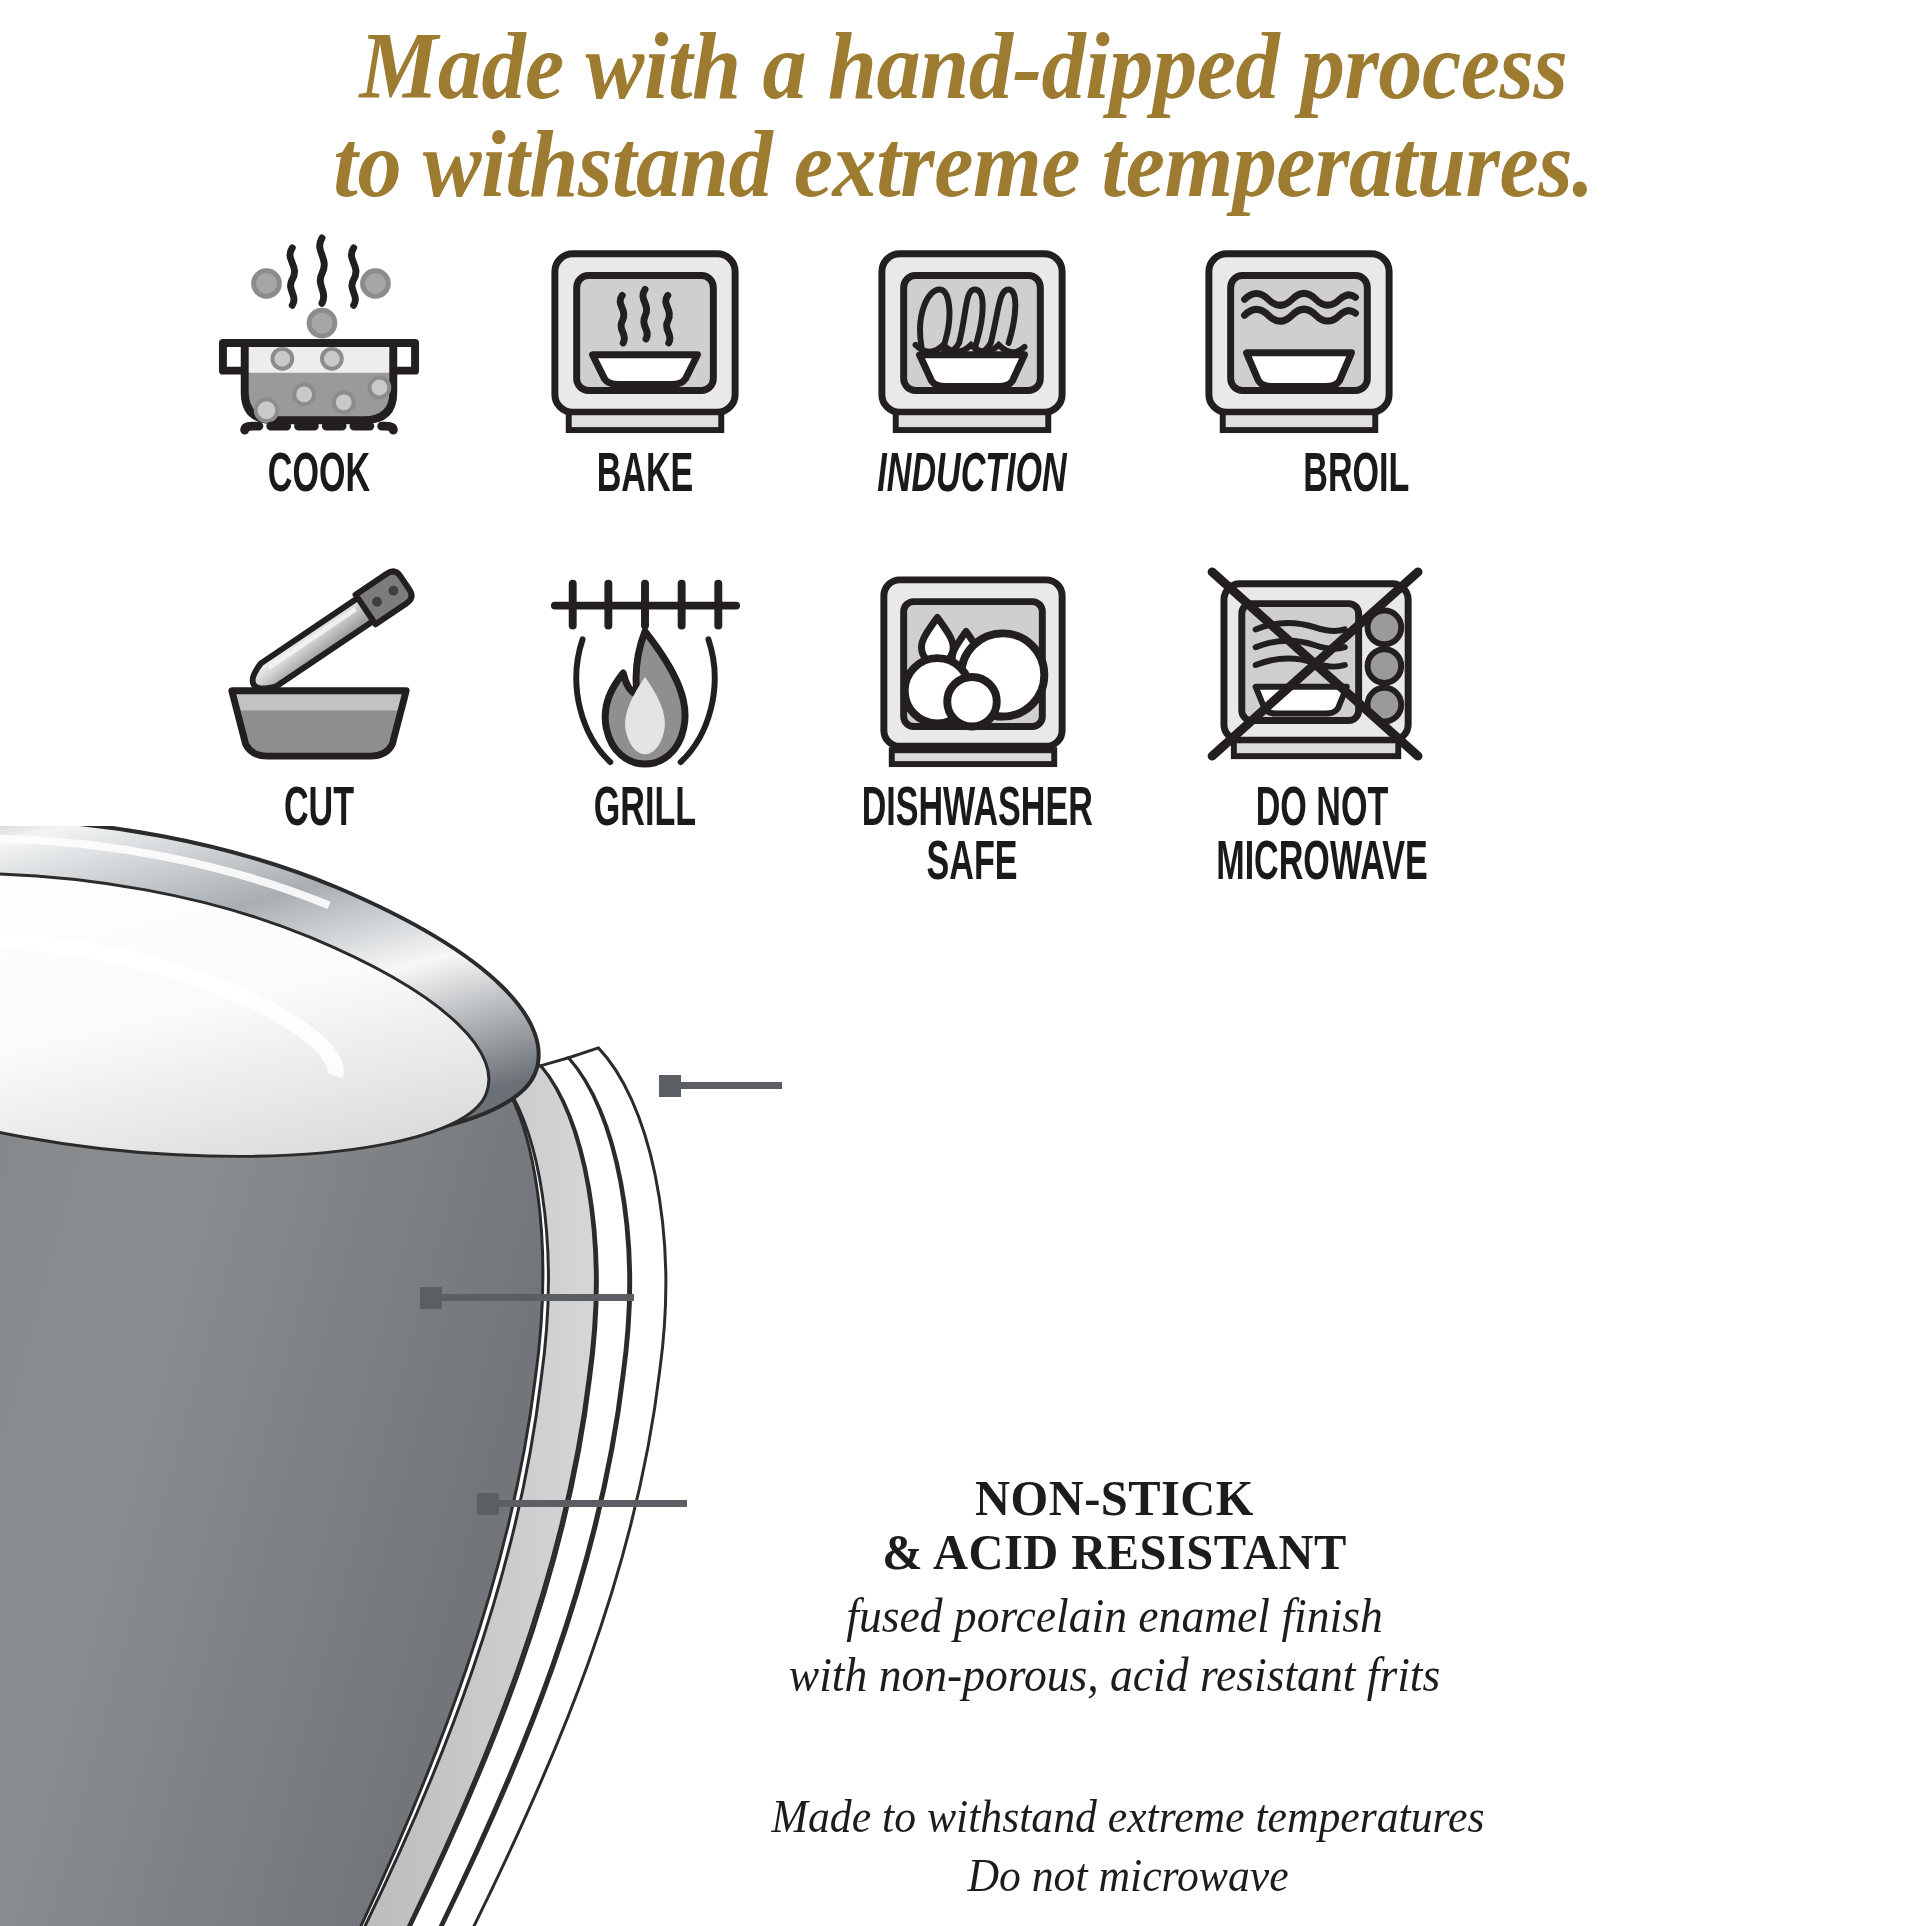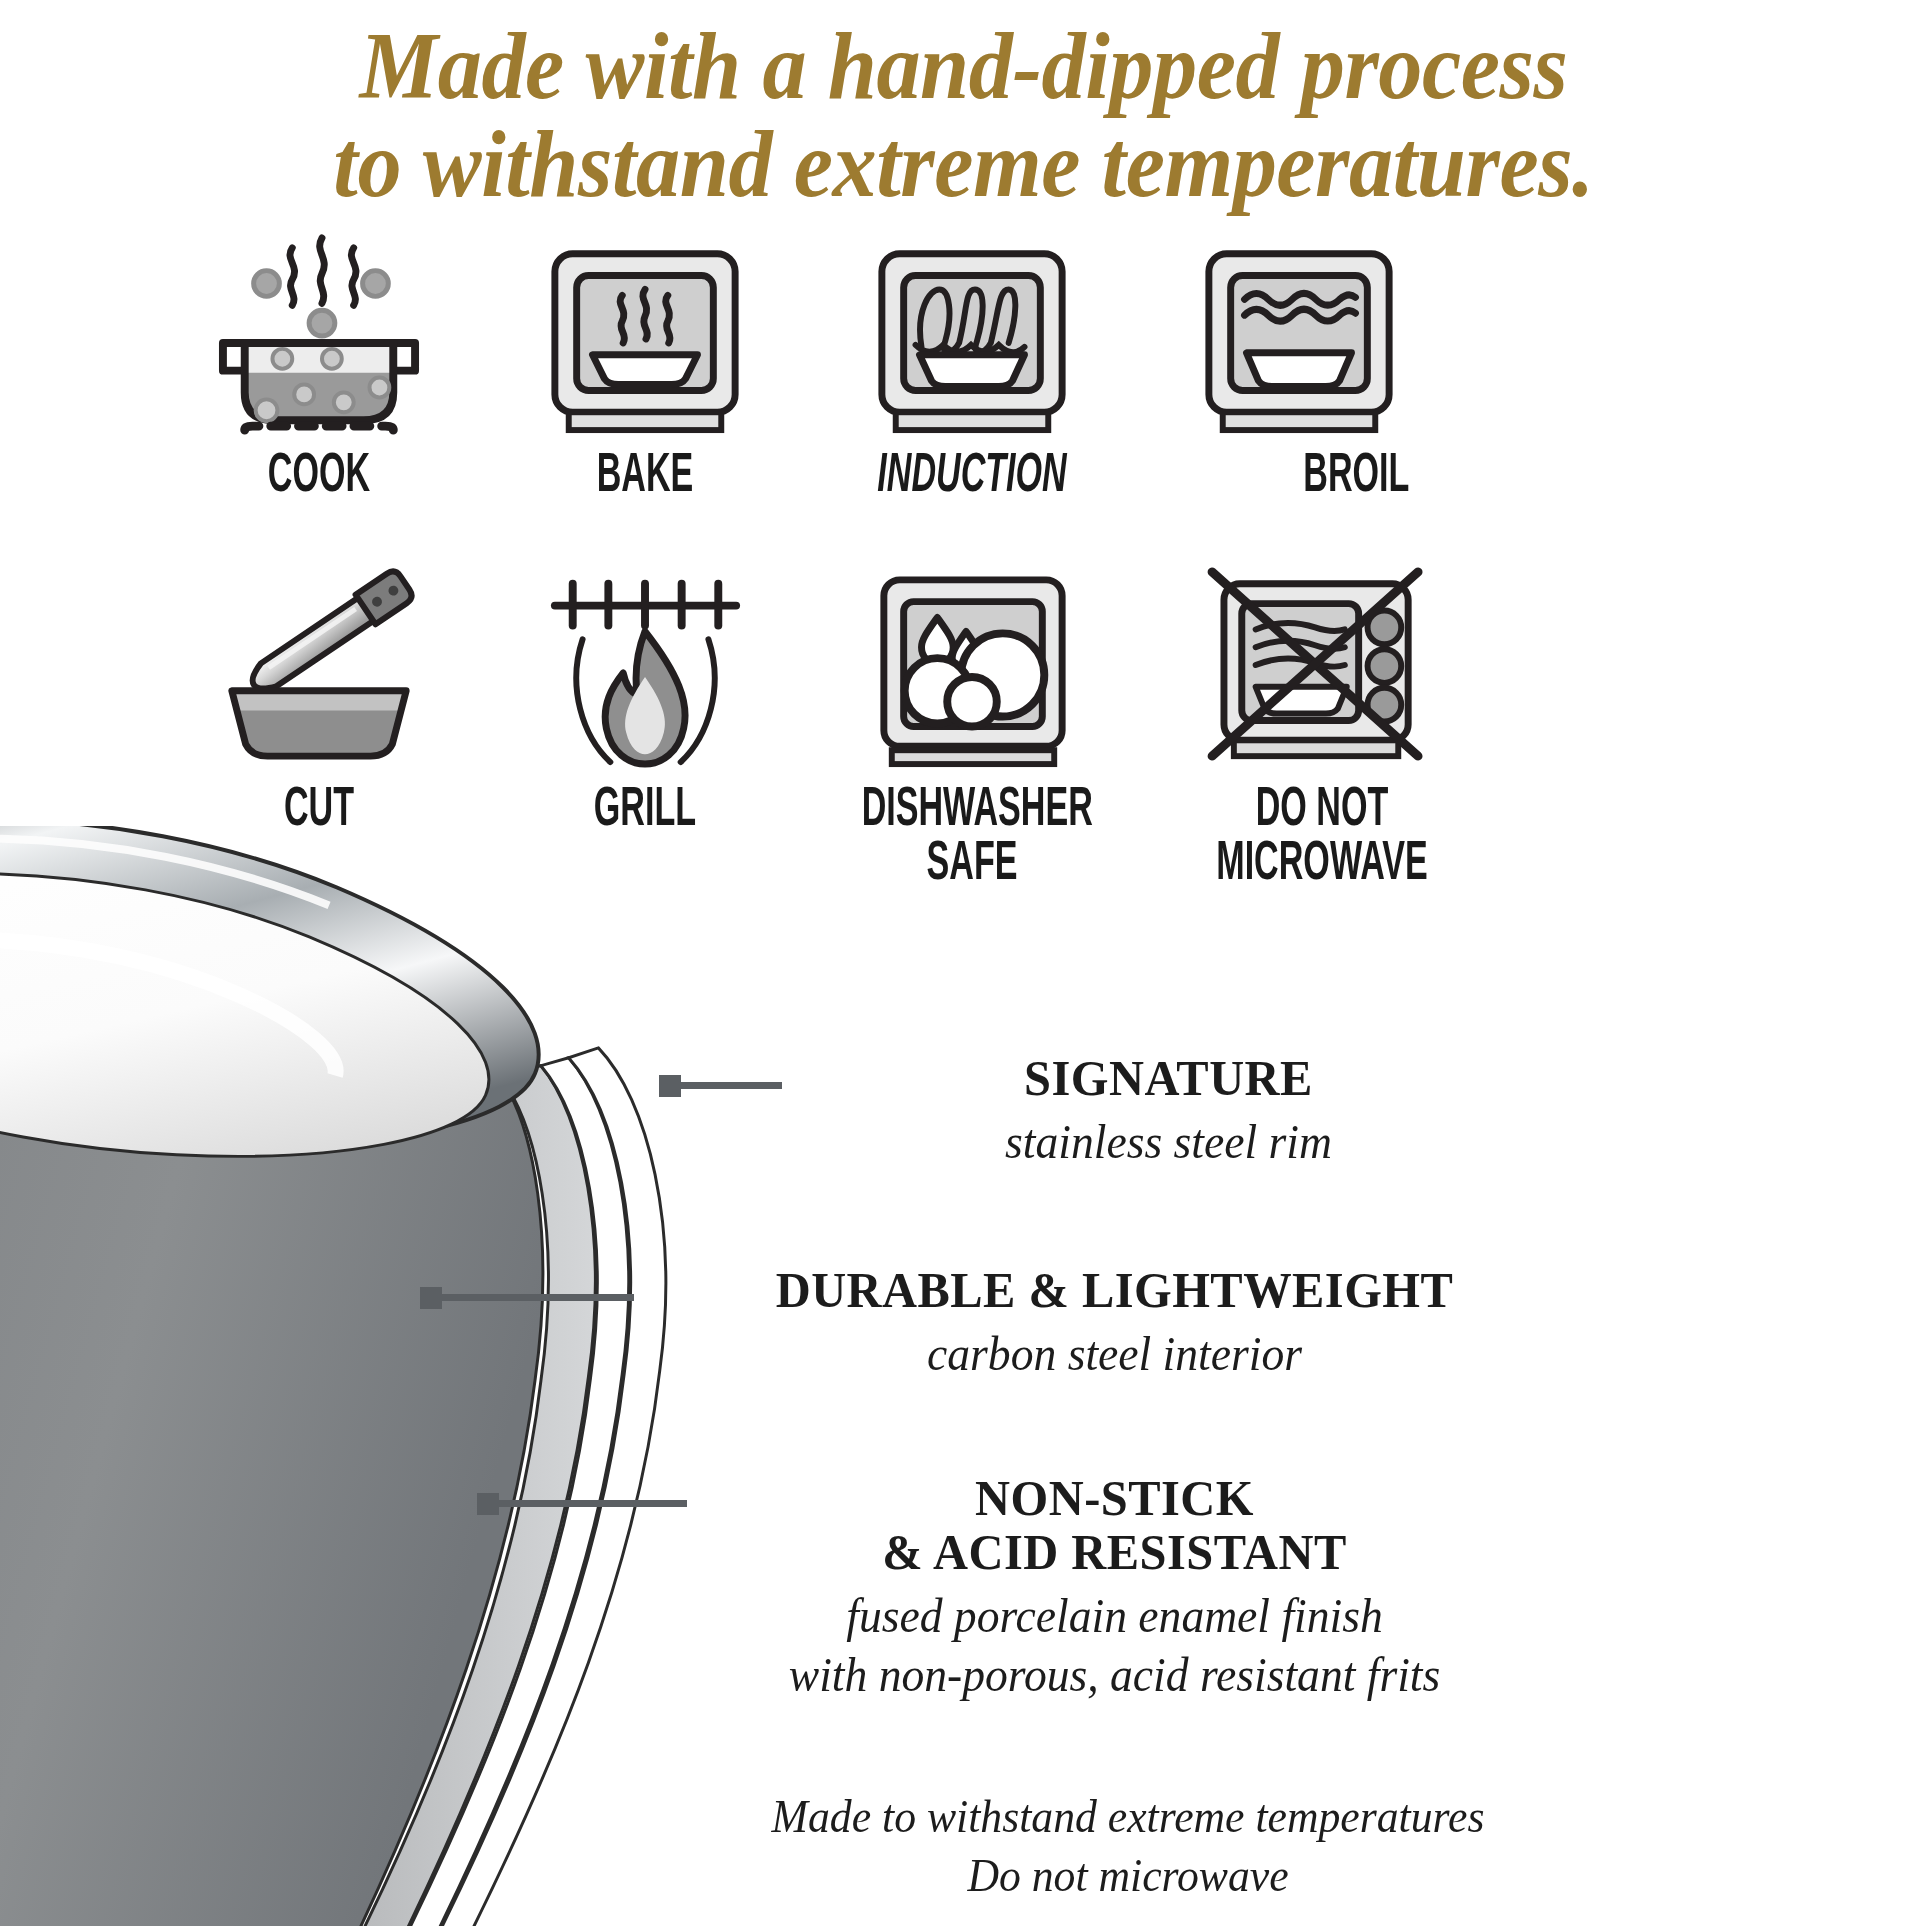--- a/index.html
+++ b/index.html
@@ -359,29 +359,21 @@
 
   <div class="leader-dot" style="left:659px;top:1075px;"></div>
   <div class="leader" style="left:679px;top:1082px;width:103px;"></div>
 
   <div class="leader-dot" style="left:420px;top:1287px;"></div>
   <div class="leader" style="left:440px;top:1294px;width:194px;"></div>
 
   <div class="leader-dot" style="left:477px;top:1493px;"></div>
   <div class="leader" style="left:497px;top:1500px;width:190px;"></div>
 
-  <div class="callout" style="left:812px;top:1051px;width:713px;">
-    <div class="c-title">SIGNATURE</div>
-    <div class="c-sub">stainless steel rim</div>
-  </div>
-
-  <div class="callout" style="left:644px;top:1263px;width:941px;">
-    <div class="c-title">DURABLE &amp; LIGHTWEIGHT</div>
-    <div class="c-sub">carbon steel interior</div>
-  </div>
+
 
   <div class="callout" style="left:644px;top:1471px;width:941px;">
     <div class="c-title">NON-STICK
 &amp; ACID RESISTANT</div>
     <div class="c-sub">fused porcelain enamel finish
 with non-porous, acid resistant frits</div>
   </div>
 
   <div class="footnote">Made to withstand extreme temperatures
 Do not microwave</div>

